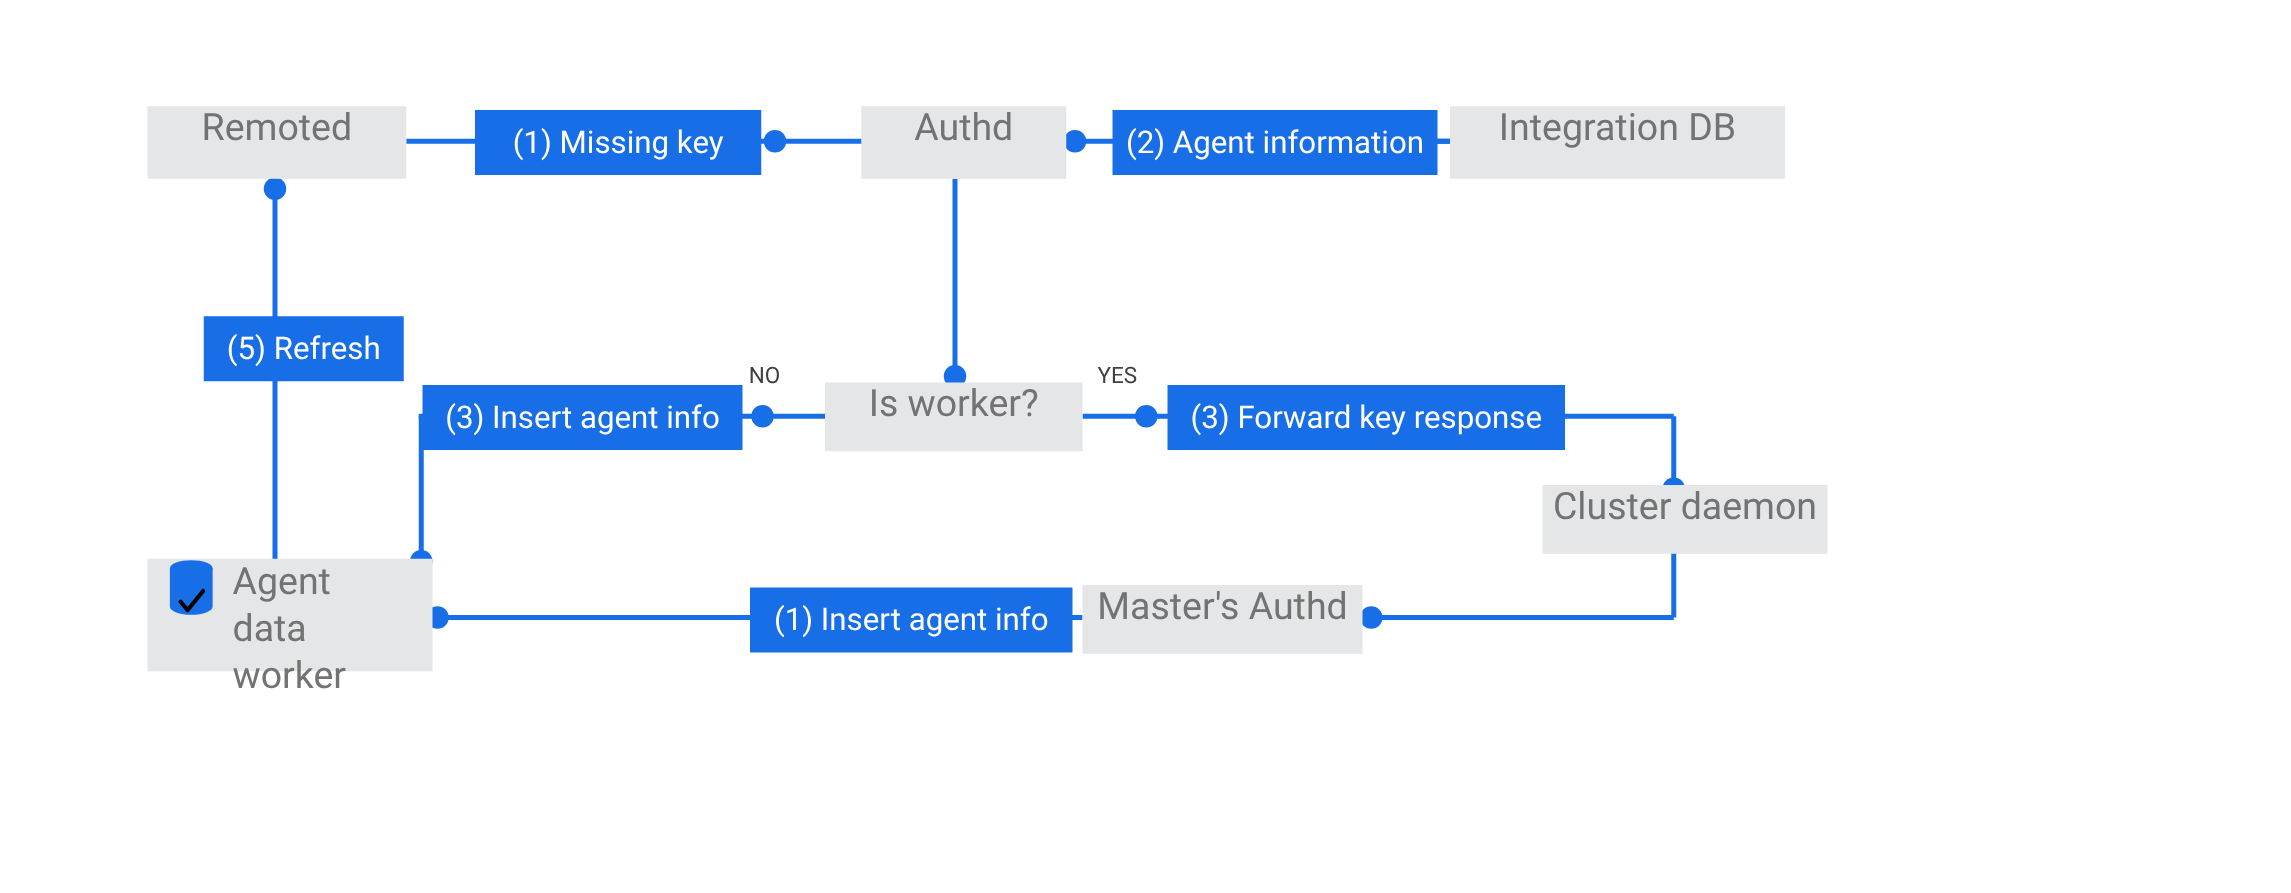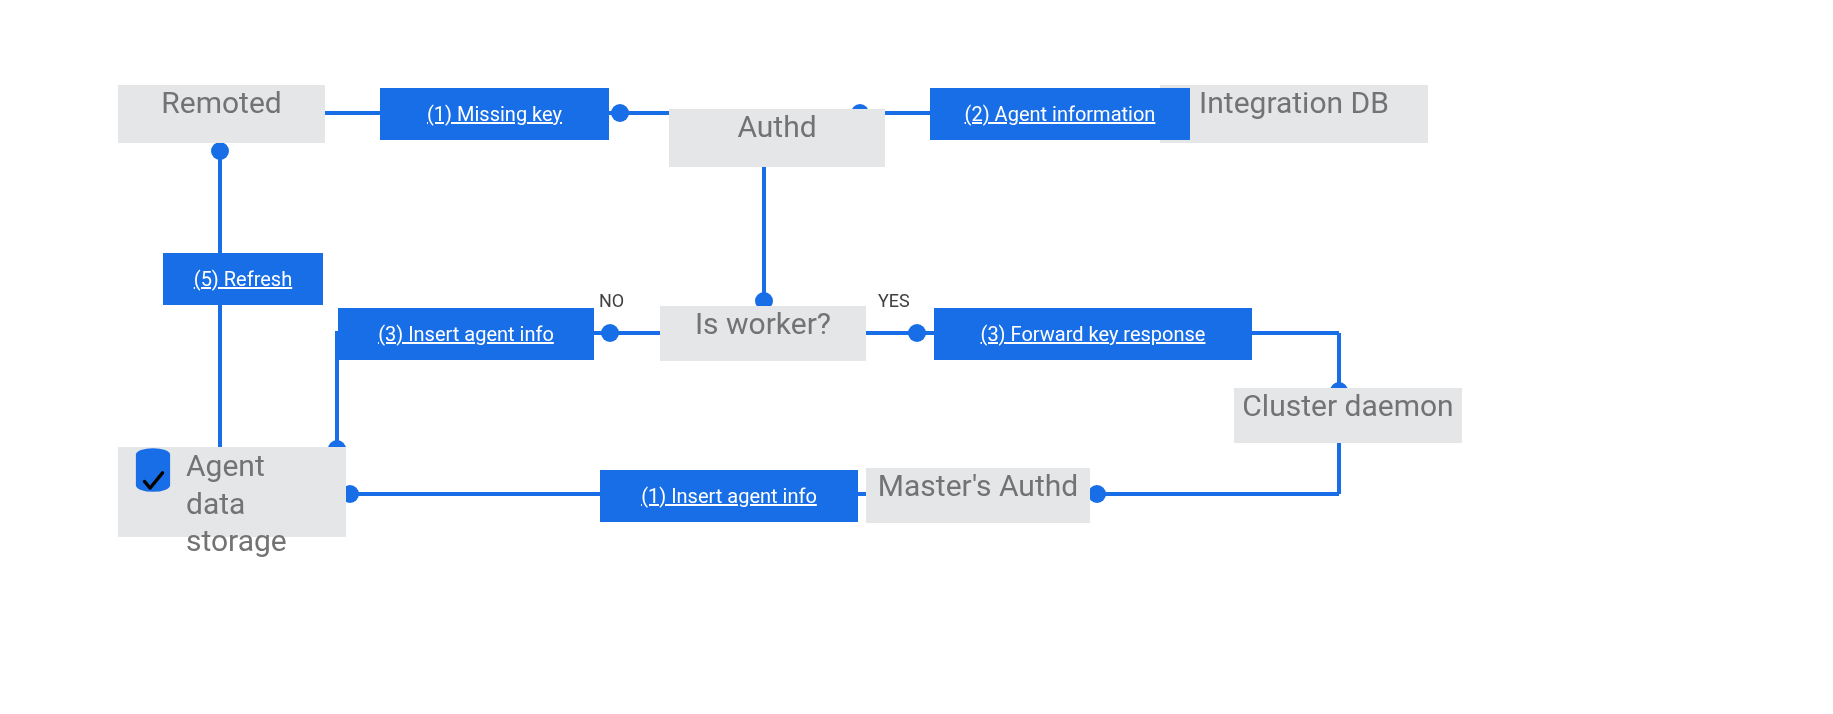--- a/index.html
+++ b/index.html
@@ -21,24 +21,23 @@
     font-size: 30px;
     color: #737373;
     box-sizing: border-box;
   }
   .node-blue {
     position: absolute;
     background: #186ee6;
     display: flex;
     align-items: center;
     justify-content: center;
-    font-size: 20px;
+    font-size: 25px;
     color: #fff;
     box-sizing: border-box;
-    text-decoration: underline;
   }
   .label-text {
     position: absolute;
     font-size: 18px;
     color: #404040;
   }
   svg.back {
     position: absolute;
     left: 0; top: 0;
     width: 1833px;
@@ -93,33 +92,33 @@
   <circle class="dot" cx="1097" cy="494" r="9"></circle>
 
   <line class="line" x1="866" y1="494" x2="350" y2="494"></line>
   <circle class="dot" cx="350" cy="494" r="9"></circle>
 </svg>
 
 <div class="node-gray" style="left:118px; top:85px; width:207px; height:58px;">
   <span>Remoted</span>
 </div>
 
-<div class="node-gray" style="left:669px; top:85px; width:216px; height:58px;margin-top:24px;">
+<div class="node-gray" style="left:689px; top:85px; width:164px; height:58px;">
   <span>Authd</span>
 </div>
 
 <div class="node-gray" style="left:1160px; top:85px; width:268px; height:58px;">
   <span>Integration DB</span>
 </div>
 
 <div class="node-blue" style="left:380px; top:88px; width:229px; height:52px;">
   <span>(1) Missing key</span>
 </div>
 
-<div class="node-blue" style="left:890px; top:88px; width:260px; height:52px;margin-left:40px;">
+<div class="node-blue" style="left:890px; top:88px; width:260px; height:52px;">
   <span>(2) Agent information</span>
 </div>
 
 <div class="node-blue" style="left:139px; top:253px; width:160px; height:52px;margin-left:24px;">
   <span>(5) Refresh</span>
 </div>
 
 <div class="node-gray" style="left:660px; top:306px; width:206px; height:55px;">
   <span>Is worker?</span>
 </div>
@@ -147,14 +146,14 @@
   <span>(1) Insert agent info</span>
 </div>
 
 <div class="node-gray" style="left:118px; top:447px; width:228px; height:90px; justify-content:flex-start; padding:0 16px;">
   <svg class="db-icon" viewBox="0 0 40 48">
     <ellipse cx="20" cy="8" rx="18" ry="7" fill="#186ee6"></ellipse>
     <path d="M2 8 L2 40 A18 7 0 0 0 38 40 L38 8" fill="#186ee6"></path>
     <ellipse cx="20" cy="8" rx="18" ry="7" fill="none" stroke="#ffffff" stroke-width="0"></ellipse>
     <path d="M11 36 L17 43 L30 27" fill="none" stroke="#000" stroke-width="3.5" stroke-linecap="round" stroke-linejoin="round"></path>
   </svg>
-  <span style="line-height:1.25;">Agent data storage</span>
+  <span style="line-height:1.25;">Agent data worker</span>
 </div>
 
 </body></html>

